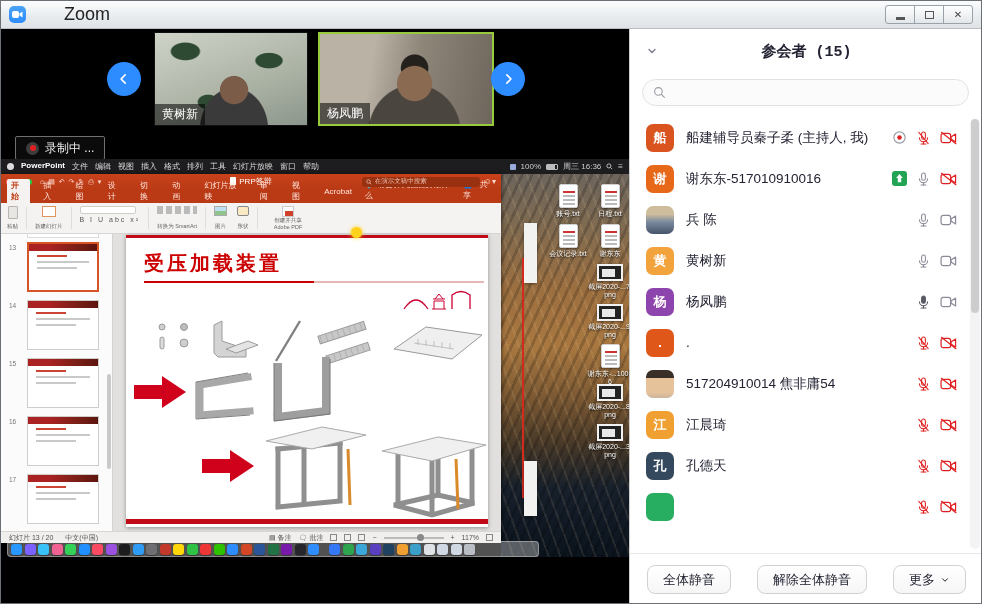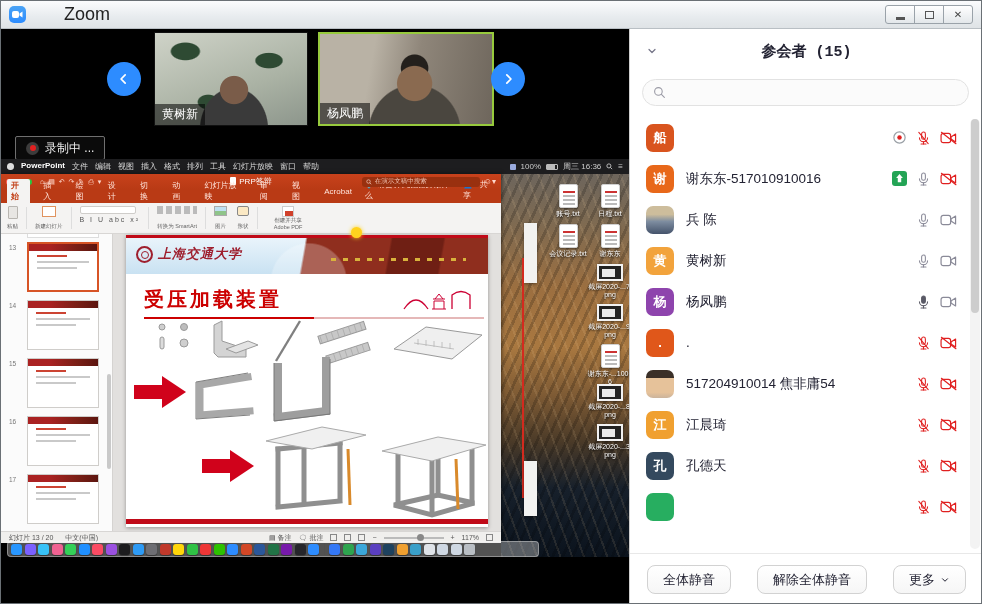--- a/index.html
+++ b/index.html
@@ -398,27 +398,20 @@
                     <div class="ln"></div>
                     <div class="ln" style="width:40px"></div>
                   </div>
                   <span class="snum" style="top: 242px;">17</span>
                 </div>
               <div class="sp-scroll"></div>
             </div>
             <div class="slide-canvas">
               <div class="slide">
                 <div class="slide-topline"></div>
-                <div class="slide-band">
-                  <div class="band-roof"></div>
-                  <span class="sjtu">
-                    <span class="sjtu-logo"></span>
-                    <span class="sjtu-name">上海交通大学</span>
-                  </span>
-                </div>
                 <div class="slide-title">受压加载装置</div>
                 <div class="slide-underline"></div>
                 <svg class="landmark" width="72" height="24" viewBox="0 0 72 24">
                   <path d="M2 22 Q14 4 26 22" fill="none" stroke="#c03" stroke-width="1.3"></path>
                   <path d="M30 22 h14 M32 22 v-8 h10 v8 M31 12 h12 M33 12 l4-5 l4 5" fill="none" stroke="#c03" stroke-width="1"></path>
                   <path d="M50 22 v-14 q9 -7 18 0 v14" fill="none" stroke="#c03" stroke-width="1.3"></path>
                 </svg>
                 <svg class="slide-gfx" width="362" height="200" viewBox="0 0 362 200">
 
                   <g stroke="#9a9a9a" fill="#dcdcdc" stroke-width="1">
@@ -551,20 +544,21 @@
         <svg width="13" height="13" viewBox="0 0 24 24">
             <circle cx="10" cy="10" r="7" fill="none" stroke="#9a9aa5" stroke-width="2"></circle>
             <line x1="15.5" y1="15.5" x2="21" y2="21" stroke="#9a9aa5" stroke-width="2" stroke-linecap="round"></line>
           </svg>
       </div>
       <div class="plist" id="plist">
           <div class="p-row">
     <div class="p-avatar" style="background: rgb(217, 84, 30);">
               <span class="p-avatar-text">船</span>
             </div>
+    <div class="p-name">船建辅导员秦子柔 (主持人, 我)</div>
     <div class="p-icons">
       <span class="ic slot-extra">
                 <svg width="15" height="15" viewBox="0 0 20 20">
                   <circle cx="10" cy="10" r="7.5" fill="none" stroke="#9aa0a6" stroke-width="1.6"></circle>
                   <circle cx="10" cy="10" r="3" fill="#e02020"></circle>
                 </svg>
               </span>
       <span class="ic slot-mic red">
                 <svg width="15" height="16" viewBox="0 0 24 24">
                   <g fill="none" stroke="currentColor" stroke-width="1.7" stroke-linecap="round">

